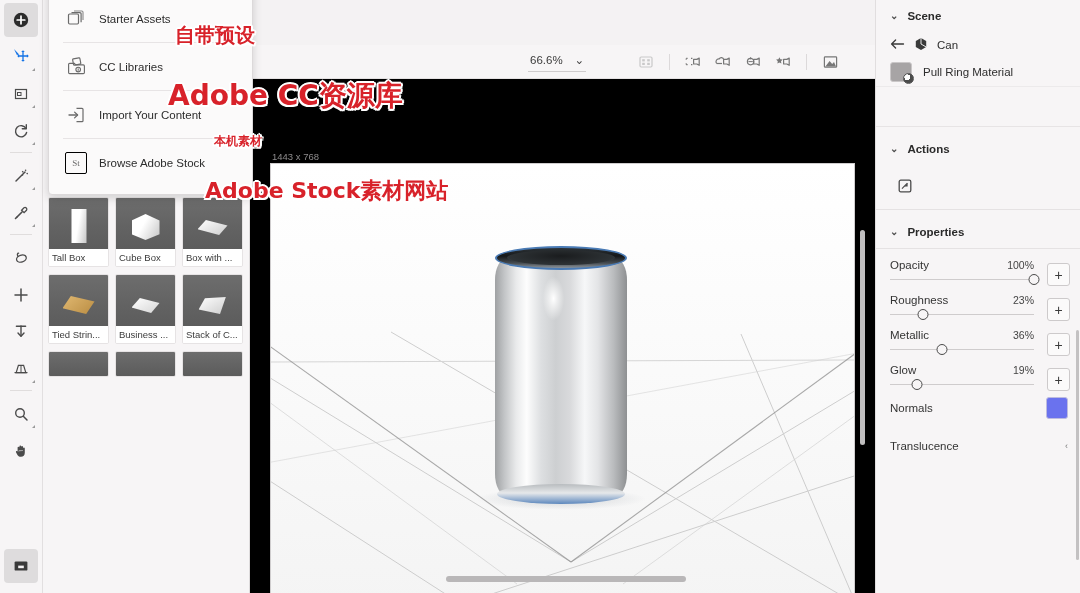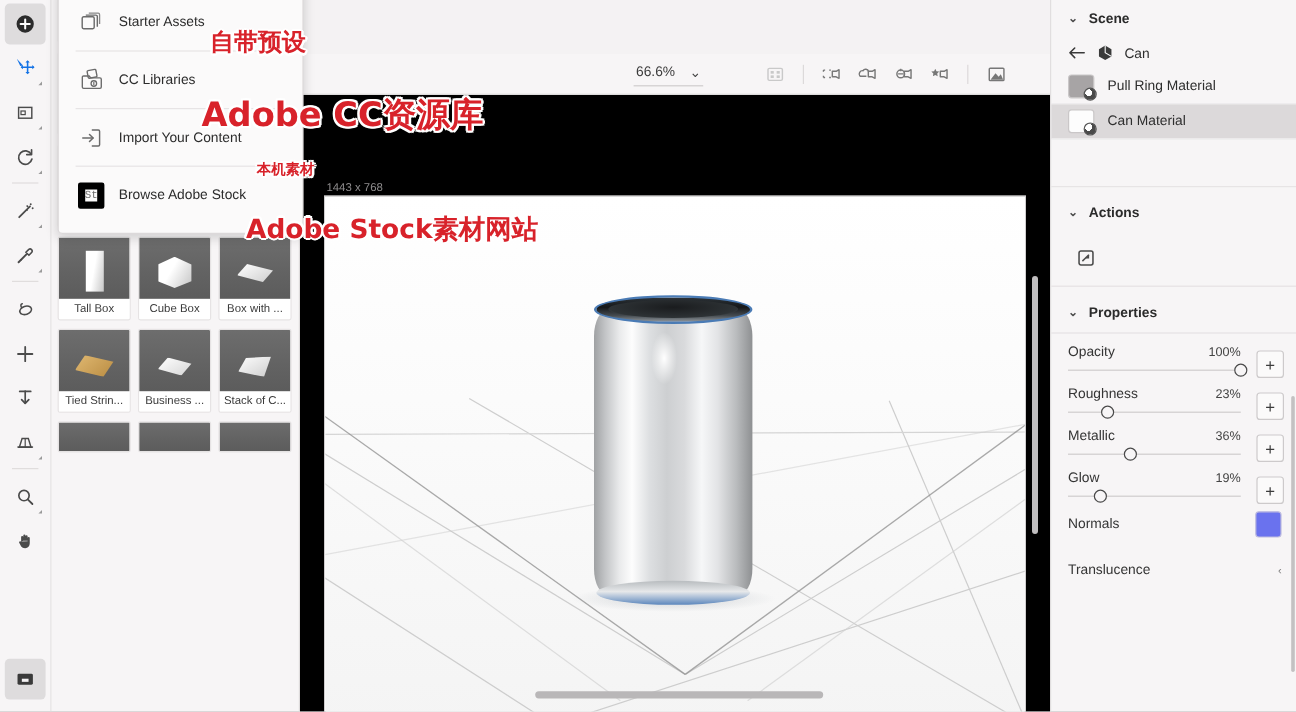--- a/index.html
+++ b/index.html
@@ -62,21 +62,20 @@
     background: linear-gradient(180deg,#6d6d6d 0%,#636363 55%,#5c5c5c 100%);
     position: relative;
     display: flex; align-items: flex-end; justify-content: center;
   }
   .asset-label {
     height: 17px; line-height: 17px;
     font-size: 9.5px; color: #3b3b3b;
     padding: 0 3px;
     white-space: nowrap; overflow: hidden; text-overflow: ellipsis;
     background: #fff;
-    text-align: center;
   }
   
   .shape { position: absolute; left: 50%; transform: translateX(-50%); }
   .sh-cup { bottom: 7px; width: 17px; height: 22px; background: linear-gradient(100deg,#fff,#d4d4d4); clip-path: polygon(14% 0,86% 0,74% 100%,26% 100%); }
   .sh-cup2 { bottom: 7px; width: 16px; height: 21px; background: linear-gradient(100deg,#fafafa,#cfcfcf); clip-path: polygon(13% 0,87% 0,75% 100%,25% 100%); }
   .sh-carrier { bottom: 10px; width: 20px; height: 16px; background: linear-gradient(120deg,#f2f2f2,#c9c9c9); clip-path: polygon(20% 0,60% 6%,100% 55%,66% 100%,4% 70%); }
   .sh-coffeebag { bottom: 6px; width: 20px; height: 31px; background: linear-gradient(100deg,#f0d8c1,#c8a384); border-radius: 1px; clip-path: polygon(10% 6%,90% 0,96% 100%,4% 96%); }
   .sh-pouch { bottom: 6px; width: 22px; height: 30px; background: linear-gradient(100deg,#ffffff,#c6c6c6); clip-path: polygon(18% 0,82% 4%,92% 100%,8% 94%); }
   .sh-foodbag { bottom: 12px; width: 18px; height: 17px; background: linear-gradient(120deg,#fff,#cfcfcf); clip-path: polygon(26% 0,100% 22%,74% 100%,0 74%); }
   .sh-takeout { bottom: 12px; width: 28px; height: 15px; background: linear-gradient(150deg,#ffffff,#d2d2d2); clip-path: polygon(12% 22%,62% 0,100% 44%,48% 100%,0 64%); }
@@ -103,22 +102,22 @@
     z-index: 40;
   }
   .menu-item {
     height: 47px; display: flex; align-items: center;
     padding: 0 10px 0 16px; gap: 12px;
     color: #2c2c2c; font-size: 11.5px;
   }
   .menu-div { height: 1px; background: #e7e4e5; margin: 0 14px; }
   .menu-ico { width: 22px; height: 22px; color: #6b6b6b; flex: none; display:flex; align-items:center; justify-content:center;}
   .menu-ico.stock {
-    border: 6px solid #000000; border-radius: 2px;
-    font-size: 9px; color: #6b6b6b; font-family: Liberation Mono, monospace;
+    border: 1px solid #000000; border-radius: 2px;
+    font-size: 9px; color: #6b6b6b; font-family: Liberation Serif, serif;
   }
 
   
   .anno {
     position: absolute; z-index: 60;
     color: #d8222a; font-weight: bold;
     font-family: "DejaVu Sans", sans-serif;
     white-space: nowrap;
     text-shadow:
       -1.5px -1.5px 0 #fff, 1.5px -1.5px 0 #fff,
@@ -662,24 +661,20 @@
             <path d="M7 1v6l5.2 3" fill="none" stroke="#fff" stroke-width=".9"></path>
           </svg>
       </span>
       <span>Can</span>
     </div>
 
     <div class="obj-row">
       <span class="swatch gray"></span>
       <span>Pull Ring Material</span>
     </div>
-    <div class="obj-row selected">
-      <span class="swatch white"></span>
-      <span>Can Material</span>
-    </div>
     <div class="panel-gap"></div>
 
     <div class="sec-head" style="margin-top:6px">
       <span class="chev">⌄</span>
       <span>Actions</span>
     </div>
     <div class="actions-body">
       <span>
         <svg width="18" height="18" viewBox="0 0 18 18">
           <rect x="3.2" y="3.2" width="11.6" height="11.6" rx="1.6" fill="none" stroke="#4b4b4b" stroke-width="1.3"></rect>

